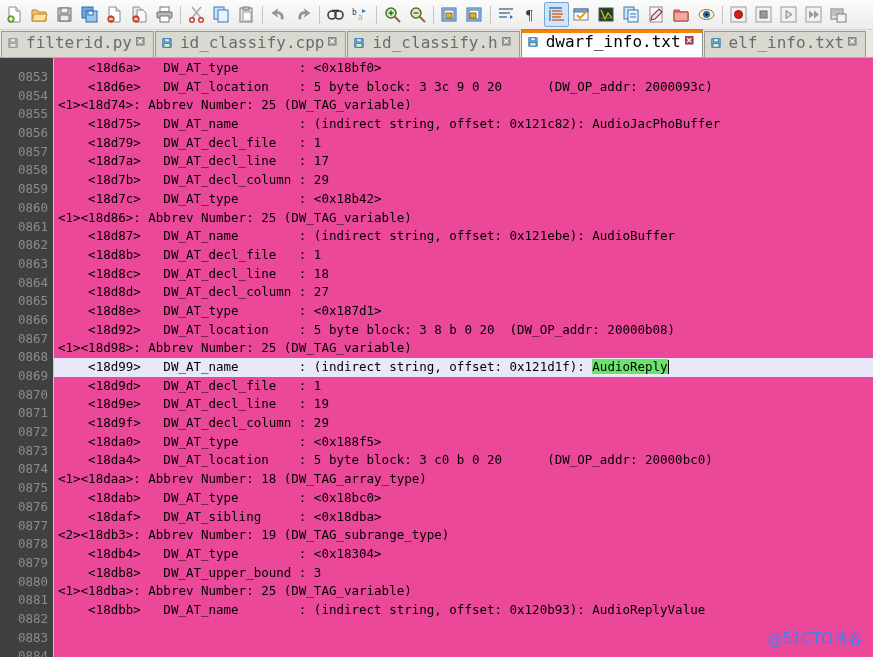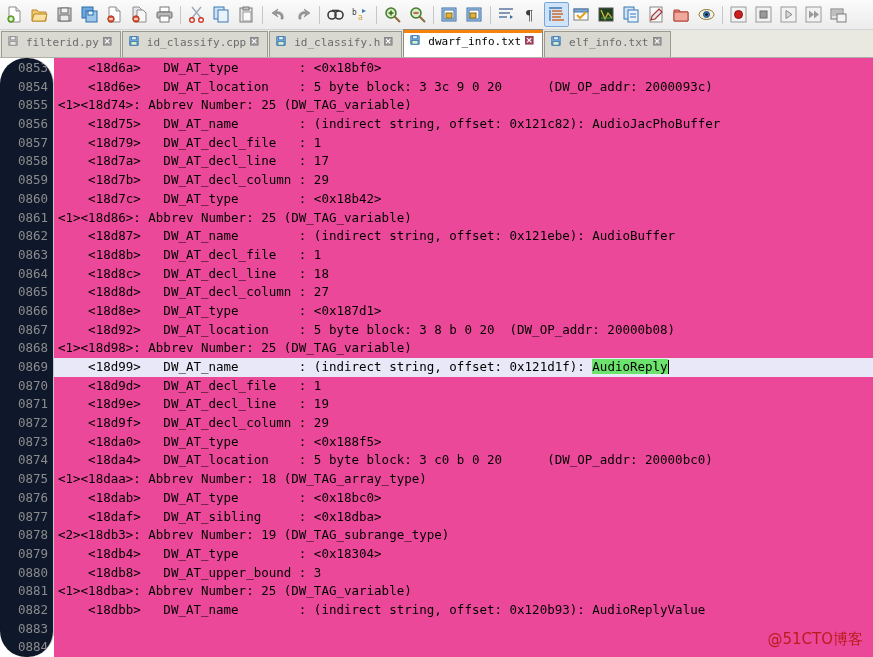--- a/index.html
+++ b/index.html
@@ -68,21 +68,21 @@
     align-items: center;
     padding: 0 5px 4px 6px;
     margin-right: 1px;
     background: #d9d9d2;
     border: 1px solid #9a9a92;
     border-bottom: none;
     box-sizing: border-box;
     position: relative;
     color: #6b6b6b;
     font-family: "DejaVu Sans Mono", monospace;
-    font-size: 11px;
+    font-size: 16px;
     white-space: nowrap;
   }
   .tab.active {
     background: #ffffff;
     color: #000000;
     height: 28px;
     border-color: #8a8a82;
     z-index: 3;
   }
   .tab.active::before {
@@ -112,26 +112,25 @@
   .editor {
     position: relative;
     height: 599px;
     display: flex;
     background: #ffffff;
     overflow: hidden;
   }
   .gutter {
     width: 54px;
     flex: 0 0 54px;
-    background: #0f172a;
+    background: #404040;
     border-right: 1px solid #c8c8c8;
     box-sizing: border-box;
-    padding-top: 1px;
+    padding-top: 10px;
     overflow: hidden;
-    border-radius: 26px;
   }
   .gutter .ln {
     height: 18.7px;
     line-height: 18.7px;
     text-align: right;
     padding-right: 5px;
     color: #8c8c8c;
     font-family: "DejaVu Sans Mono", monospace;
     font-size: 12.5px;
     box-sizing: border-box;
@@ -168,21 +167,21 @@
     background: #000000;
     vertical-align: -3px;
     margin-left: 0px;
   }
 
   
   .watermark {
     position: absolute;
     right: 10px;
     bottom: 8px;
-    color: #b91c1c;
+    color: #3b82f6;
     font-size: 15px;
     font-family: "DejaVu Sans", sans-serif;
     pointer-events: none;
     user-select: none;
   }
 </style>
 </head>
 <body>
 
 <div id="app">

